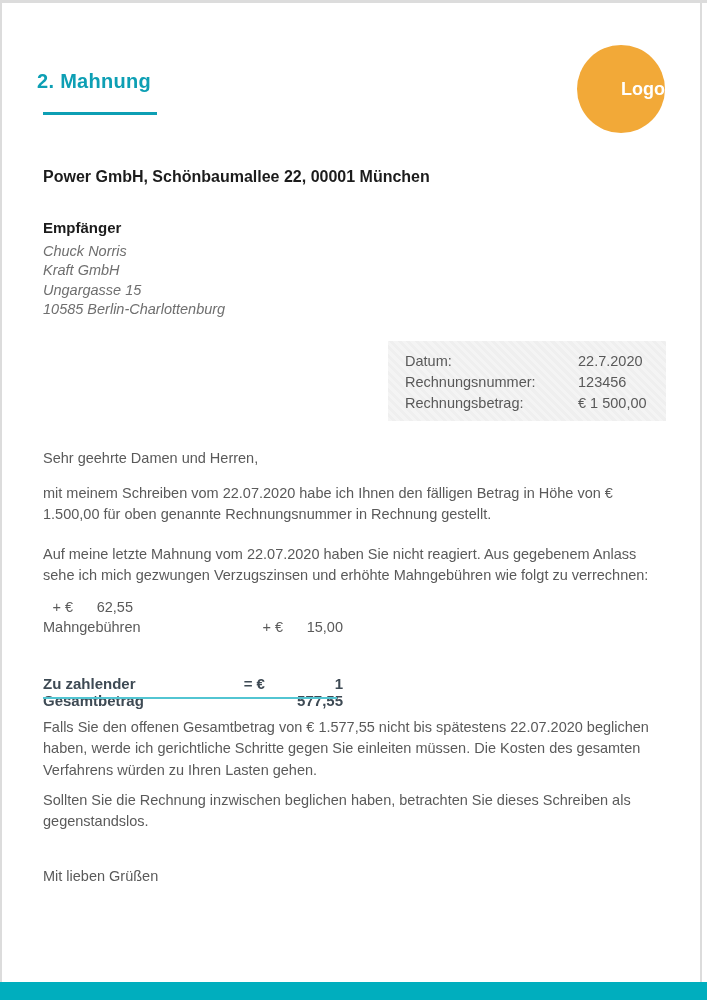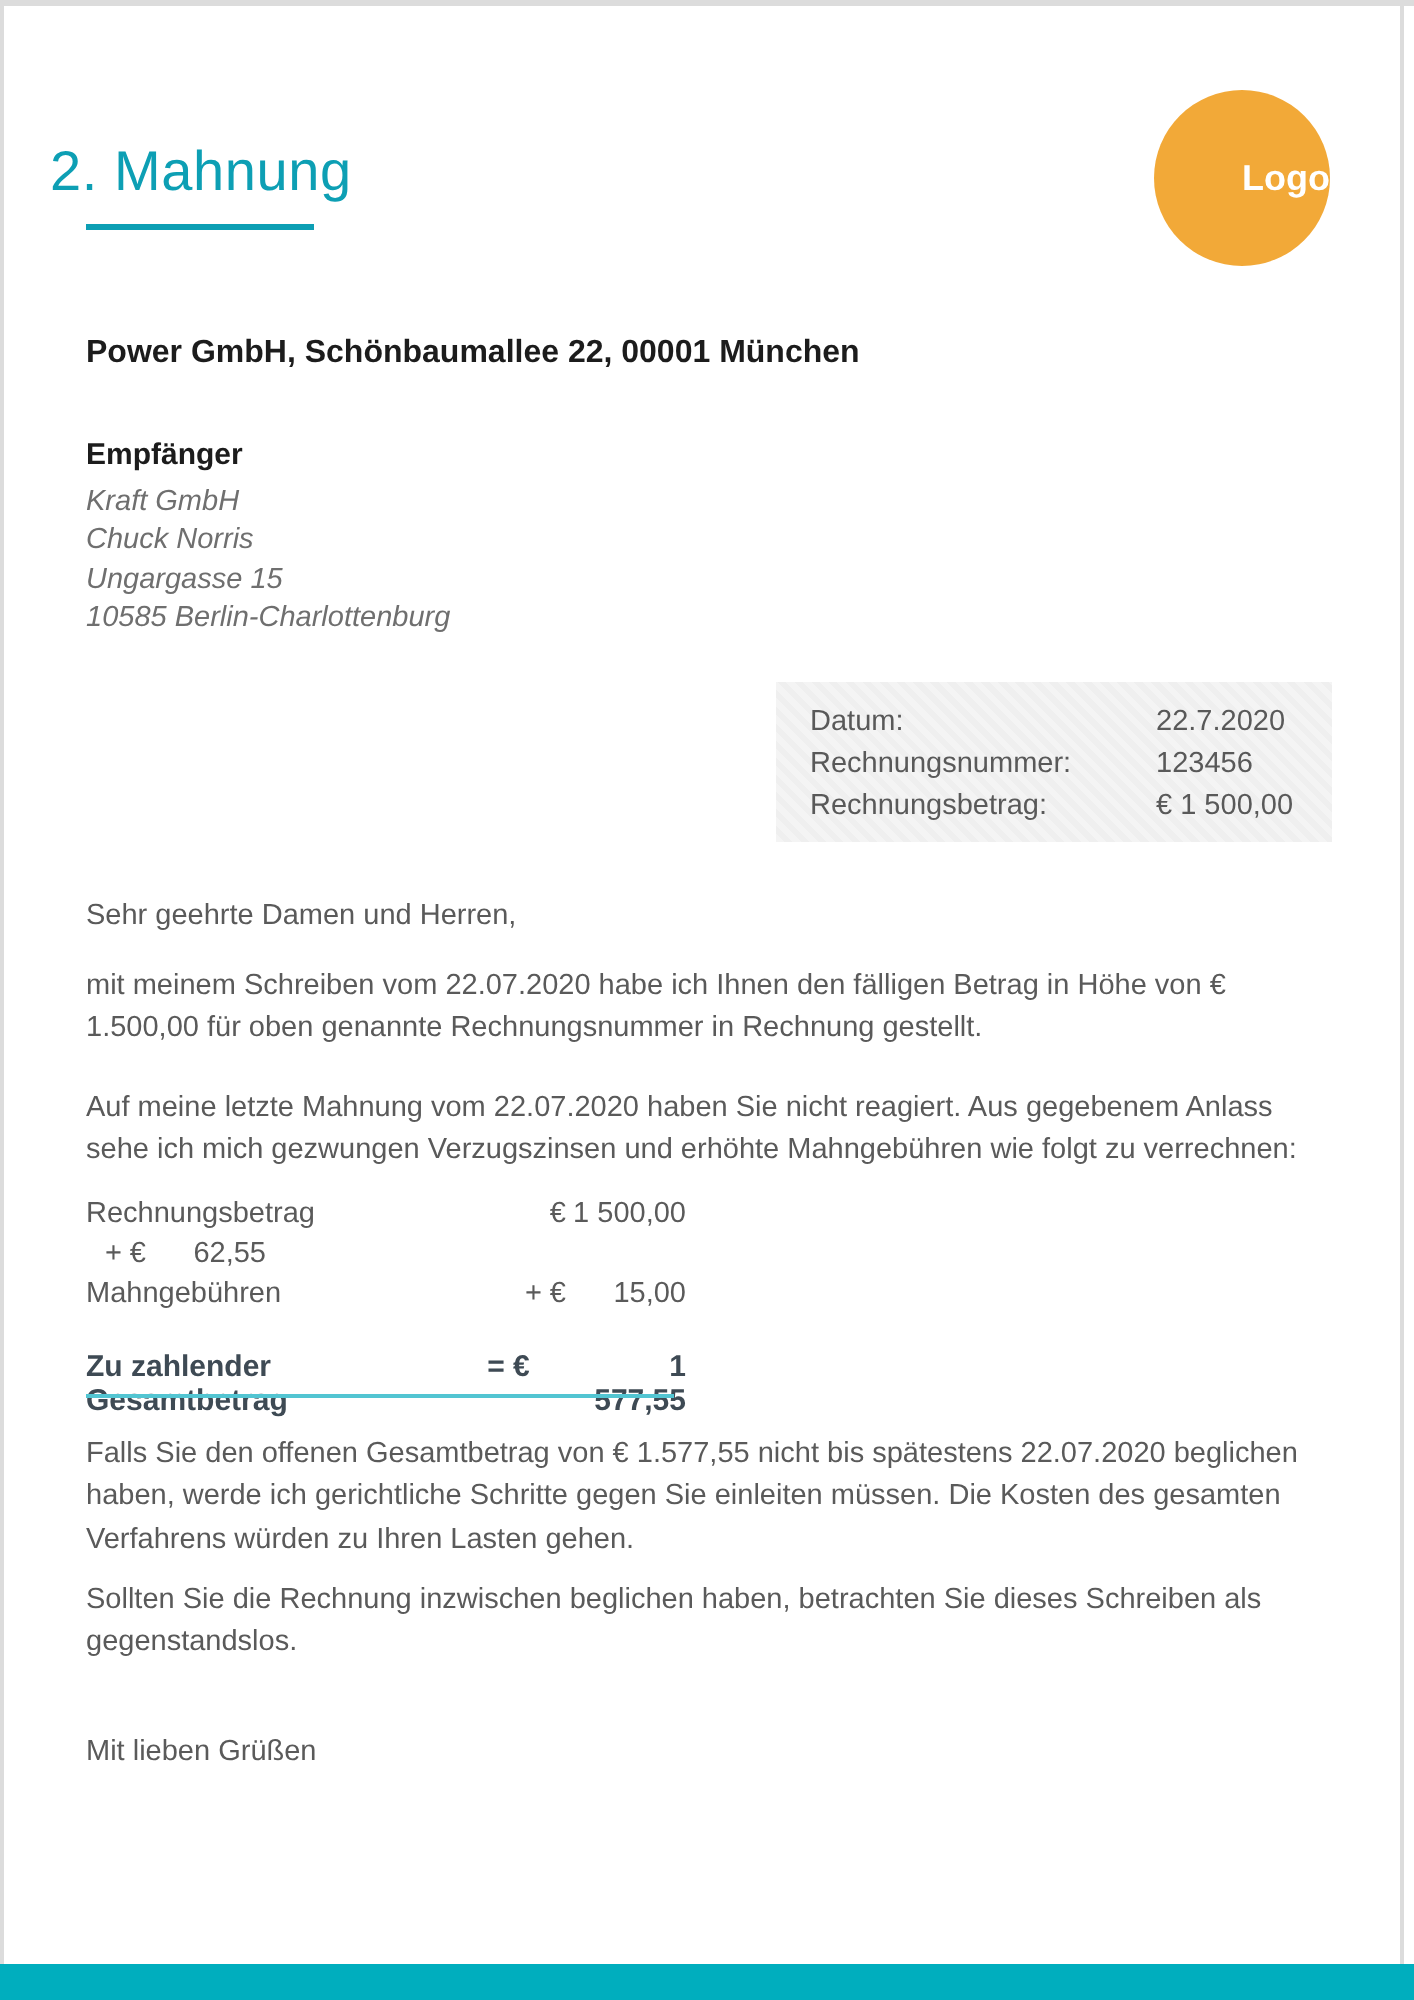--- a/index.html
+++ b/index.html
@@ -16,22 +16,22 @@
   
   .frame-top   { position: absolute; left: 0; top: 0; width: 707px; height: 3px; background: #dcdcdc; }
   .frame-left  { position: absolute; left: 0; top: 0; width: 2px; height: 982px; background: #dcdcdc; }
   .frame-right { position: absolute; left: 700px; top: 0; width: 2px; height: 982px; background: #dcdcdc; }
 
   .footer-bar {
     position: absolute; left: 0; top: 982px; width: 707px; height: 18px;
   }
 
   .letter-title {
-    position: absolute; left: 25px; top: 70px;
-    font-size: 28px; font-weight: normal; letter-spacing: 0.3px;
+    position: absolute; left: 37px; top: 70px;
+    font-size: 20px; font-weight: bold; letter-spacing: 0.3px;
   }
   .title-underline {
     position: absolute; left: 43px; top: 112px; width: 114px; height: 3px;
   }
 
   .logo-circle {
     position: absolute; left: 577px; top: 45px; width: 88px; height: 88px;
     border-radius: 50%;
     display: flex; align-items: center; justify-content: flex-end;
     color: #ffffff; font-size: 18px; font-weight: bold;
@@ -96,22 +96,22 @@
   <div class="title-underline" style="background: rgb(13, 159, 180);"></div>
 
   <div class="logo-circle" style="background: rgb(242, 169, 56);">
     <span>Logo</span>
   </div>
 
   <div class="sender-line">Power GmbH, Schönbaumallee 22, 00001 München</div>
 
   <div class="recipient">
     <div class="recipient-label">Empfänger</div>
+    <div class="recipient-line">Chuck Norris</div>
     <div class="recipient-line">Kraft GmbH</div>
-    <div class="recipient-line">Chuck Norris</div>
     <div class="recipient-line">Ungargasse 15</div>
     <div class="recipient-line">10585 Berlin-Charlottenburg</div>
   </div>
 
   <div class="info-box">
     <div class="info-row">
       <div class="info-label">Datum:</div>
       <div class="info-value">22.7.2020</div>
     </div>
     <div class="info-row">
@@ -122,25 +122,20 @@
       <div class="info-label">Rechnungsbetrag:</div>
       <div class="info-value">€ 1 500,00</div>
     </div>
   </div>
 
   <div class="body-text salutation">Sehr geehrte Damen und Herren,</div>
   <div class="body-text p1">mit meinem Schreiben vom 22.07.2020 habe ich Ihnen den fälligen Betrag in Höhe von € 1.500,00 für oben genannte Rechnungsnummer in Rechnung gestellt.</div>
   <div class="body-text p2">Auf meine letzte Mahnung vom 22.07.2020 haben Sie nicht reagiert. Aus gegebenem Anlass sehe ich mich gezwungen Verzugszinsen und erhöhte Mahngebühren wie folgt zu verrechnen:</div>
 
   <div class="amounts">
-    <div class="amount-row">
-      <div class="amount-label">Rechnungsbetrag</div>
-      <div class="amount-operator">€</div>
-      <div class="amount-value">1 500,00</div>
-    </div>
     <div class="amount-row">
       <div class="amount-operator">+ €</div>
       <div class="amount-value">62,55</div>
     </div>
     <div class="amount-row">
       <div class="amount-label">Mahngebühren</div>
       <div class="amount-operator">+ €</div>
       <div class="amount-value">15,00</div>
     </div>
   </div>

